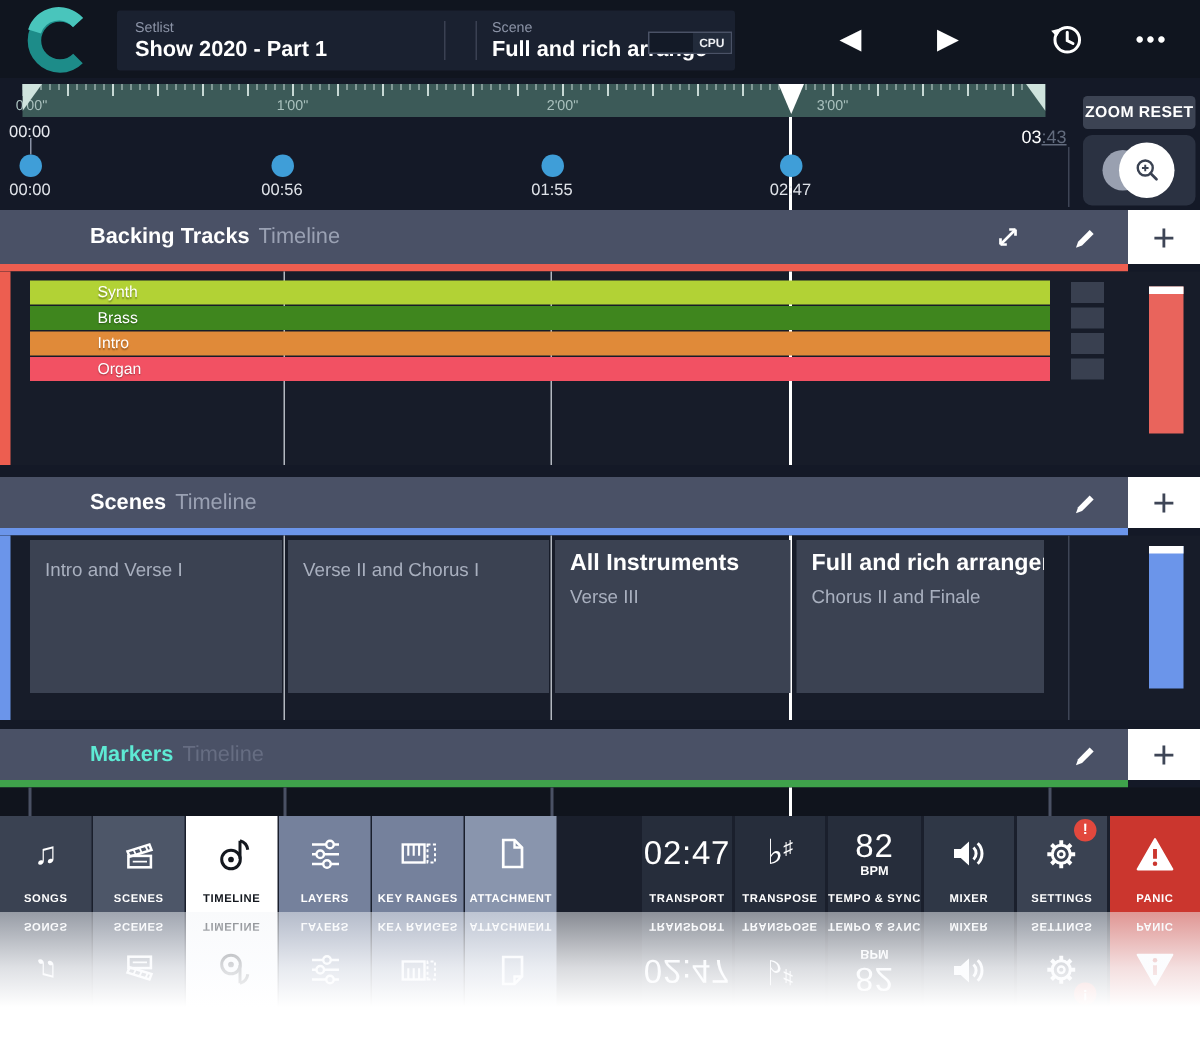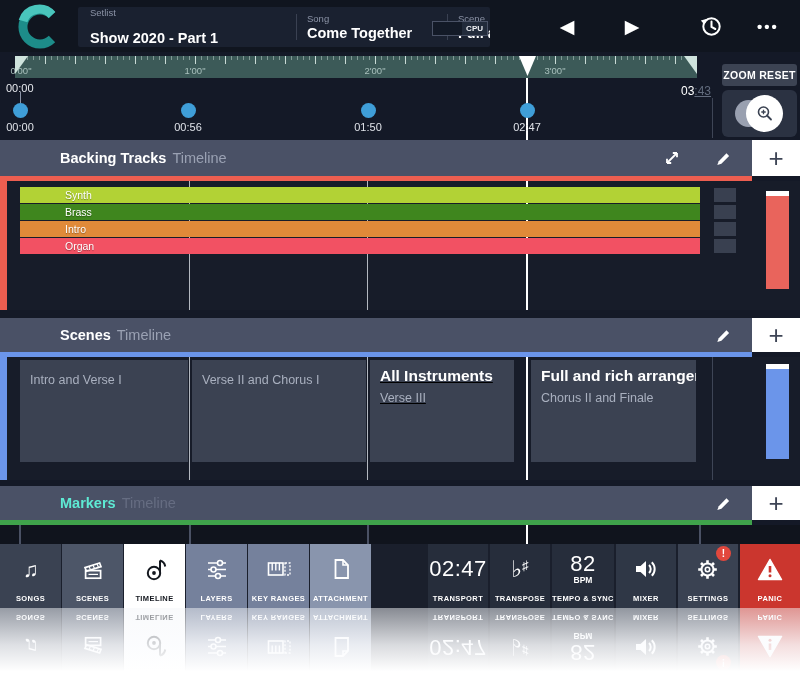--- a/index.html
+++ b/index.html
@@ -10,21 +10,21 @@
 
   
   .topbar{position:absolute;left:0;top:0;width:800px;height:52px;background:#10151f;}
   .logo{position:absolute;left:16px;top:4px;width:46px;height:46px;}
   .infobox{position:absolute;left:78px;top:7px;width:412px;height:40px;background:#1a2130;
            border-radius:2px;display:flex;align-items:center;padding-left:12px;overflow:hidden;}
   .field{display:flex;flex-direction:column;justify-content:center;height:100%;overflow:hidden;}
   .field .lbl{font-size:9.5px;color:#8b93a6;line-height:12px;}
   .field .val{font-size:14.5px;font-weight:700;color:#fff;line-height:17px;white-space:nowrap;}
   .fdiv{width:1px;height:26px;background:#3a4152;margin:0 10px;flex:0 0 1px;}
-  .f1{width:196px;flex:0 0 auto;justify-content:space-between;} .f2{width:130px;flex:0 0 auto;} .f3{flex:1;min-width:0;}
+  .f1{width:196px;flex:0 0 auto;} .f2{width:130px;flex:0 0 auto;} .f3{flex:1;min-width:0;}
   .cpu{position:absolute;left:432px;top:21px;width:56px;height:15px;background:#131a27;
        border:1px solid #4a5266;display:flex;align-items:center;justify-content:flex-end;}
   .cpu span{font-size:8px;font-weight:700;color:#eef0f4;padding:0 4px;background:#222b3b;height:100%;
             display:flex;align-items:center;}
   .navbtn{position:absolute;top:0;height:52px;display:flex;align-items:center;justify-content:center;
           color:#fff;cursor:pointer;}
   .tri{font-size:19px;line-height:1;}
   .dots{font-size:15px;font-weight:700;letter-spacing:2px;color:#fff;}
 
   
@@ -116,24 +116,20 @@
         <path d="M36 11 A17 17 0 1 0 36 35" fill="none" stroke="#1d8c89" stroke-width="9"></path>
         <path d="M36 11 A17 17 0 0 0 7 17" fill="none" stroke="#49c5bc" stroke-width="9"></path>
       </svg>
     </div>
     <div class="infobox">
       <div class="field f1">
         <span class="lbl">Setlist</span>
         <span class="val">Show 2020 - Part 1</span>
       </div>
       <div class="fdiv"></div>
-      <div class="field f2">
-        <span class="lbl">Song</span>
-        <span class="val">Come Together</span>
-      </div>
       <div class="fdiv"></div>
       <div class="field f3">
         <span class="lbl">Scene</span>
         <span class="val">Full and rich arrange</span>
       </div>
     </div>
     <div class="cpu">
       <span>CPU</span>
     </div>
     <div class="navbtn tri" style="left:550px;width:34px;">◀</div>
@@ -190,21 +186,21 @@
   </div>
   <div class="grayline" style="left:712px;top:98px;height:40px;"></div>
   <div class="grayline" style="left:20px;top:92px;height:11px;background:#8b93a6;"></div>
   <div class="phline" style="top:78px;height:62px;"></div>
   <div id="markers-layer">
       <div class="mdot" style="left: 12.5px; top: 103px;"></div>
       <div class="mtime" style="left: -2px; top: 121px;">00:00</div>
       <div class="mdot" style="left: 180.5px; top: 103px;"></div>
       <div class="mtime" style="left: 166px; top: 121px;">00:56</div>
       <div class="mdot" style="left: 360.5px; top: 103px;"></div>
-      <div class="mtime" style="left: 346px; top: 121px;">01:50</div>
+      <div class="mtime" style="left: 346px; top: 121px;">01:55</div>
       <div class="mdot" style="left: 519.5px; top: 103px;"></div>
       <div class="mtime" style="left: 505px; top: 121px;">02:47</div>
     </div>
 
   <div class="hdr" style="top:140px;height:36px;">
     <span class="title">Backing Tracks</span>
     <span class="sub">Timeline</span>
     <div class="iconbtn" style="left:660px;top:6px;">
       <svg width="18" height="18" viewBox="0 0 18 18">
         <path d="M4 14 L14 4" stroke="#fff" stroke-width="1.8"></path>
@@ -281,21 +277,21 @@
     <div class="grayline" style="left:712px;top:0;height:123px;"></div>
 
   </div>
   <div id="cards-layer">
       <div class="card" style="left: 20px; width: 168px;">
         <div class="cs">Intro and Verse I</div>
       </div>
       <div class="card" style="left: 192px; width: 174px;">
         <div class="cs">Verse II and Chorus I</div>
       </div>
-      <div class="card" style="left: 370px; width: 144px; text-decoration: underline;">
+      <div class="card" style="left: 370px; width: 157px;">
         <div class="ct">All Instruments</div>
         <div class="cs">Verse III</div>
       </div>
       <div class="card" style="left: 531px; width: 165px;">
         <div class="ct">Full and rich arrangem</div>
         <div class="cs">Chorus II and Finale</div>
       </div>
     </div>
   <div class="volbar" style="top:364px;height:95px;background:#6b95ea;">
     <div class="cap"></div>

